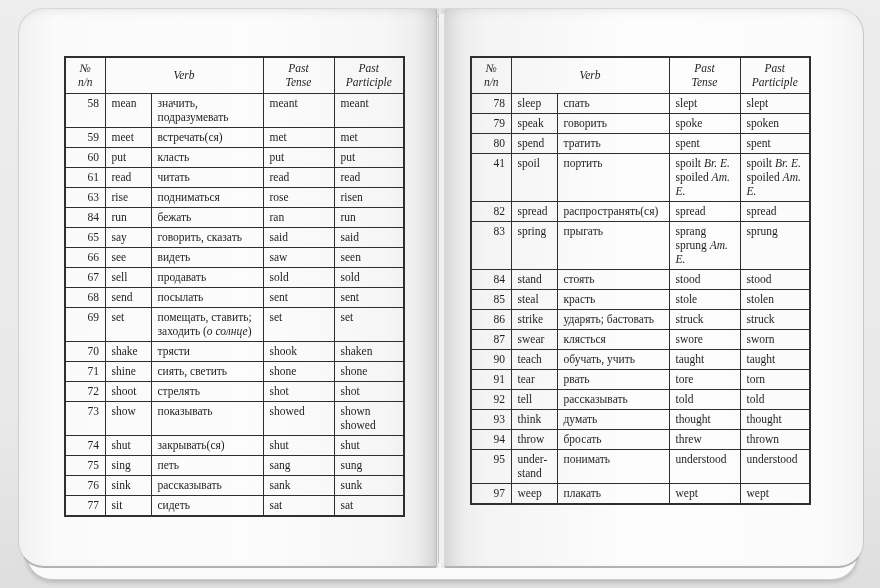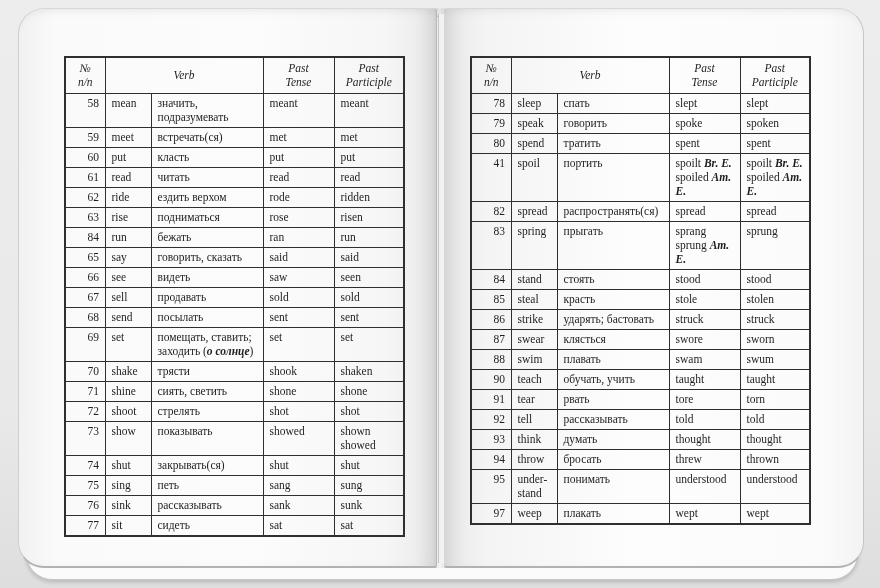--- a/index.html
+++ b/index.html
@@ -61,21 +61,21 @@
   .vtable th {
     font-style:italic; font-weight:normal; text-align:center;
     font-size:11.5px; line-height:1.25; padding:3px 2px;
     white-space:pre-line; vertical-align:middle;
   }
   .vtable td {
     font-size:11.5px; line-height:1.22; padding:2px 5px 3px 6px;
     vertical-align:top; text-align:left;
   }
   .vtable td.c-num { text-align:center; padding-left:17px; padding-right:1px; }
-  .vtable i { font-style:italic;font-weight:bold; }
+  .vtable i { font-style:italic; }
 </style>
 </head>
 <body>
 
 <div class="book">
   <div class="book-under"></div>
 
   <div class="page page-left">
     <table class="vtable">
       <colgroup>
@@ -119,27 +119,20 @@
             <td class="c-past-participle">put</td>
           </tr>
           <tr>
             <td class="c-num">61</td>
             <td class="c-verb-word">read</td>
             <td class="c-verb-translation">читать</td>
             <td class="c-past-tense">read</td>
             <td class="c-past-participle">read</td>
           </tr>
           <tr>
-            <td class="c-num">62</td>
-            <td class="c-verb-word">ride</td>
-            <td class="c-verb-translation">ездить верхом</td>
-            <td class="c-past-tense">rode</td>
-            <td class="c-past-participle">ridden</td>
-          </tr>
-          <tr>
             <td class="c-num">63</td>
             <td class="c-verb-word">rise</td>
             <td class="c-verb-translation">подниматься</td>
             <td class="c-past-tense">rose</td>
             <td class="c-past-participle">risen</td>
           </tr>
           <tr>
             <td class="c-num">84</td>
             <td class="c-verb-word">run</td>
             <td class="c-verb-translation">бежать</td>
@@ -328,27 +321,20 @@
             <td class="c-past-participle">struck</td>
           </tr>
           <tr>
             <td class="c-num">87</td>
             <td class="c-verb-word">swear</td>
             <td class="c-verb-translation">клясться</td>
             <td class="c-past-tense">swore</td>
             <td class="c-past-participle">sworn</td>
           </tr>
           <tr>
-            <td class="c-num">88</td>
-            <td class="c-verb-word">swim</td>
-            <td class="c-verb-translation">плавать</td>
-            <td class="c-past-tense">swam</td>
-            <td class="c-past-participle">swum</td>
-          </tr>
-          <tr>
             <td class="c-num">90</td>
             <td class="c-verb-word">teach</td>
             <td class="c-verb-translation">обучать, учить</td>
             <td class="c-past-tense">taught</td>
             <td class="c-past-participle">taught</td>
           </tr>
           <tr>
             <td class="c-num">91</td>
             <td class="c-verb-word">tear</td>
             <td class="c-verb-translation">рвать</td>

